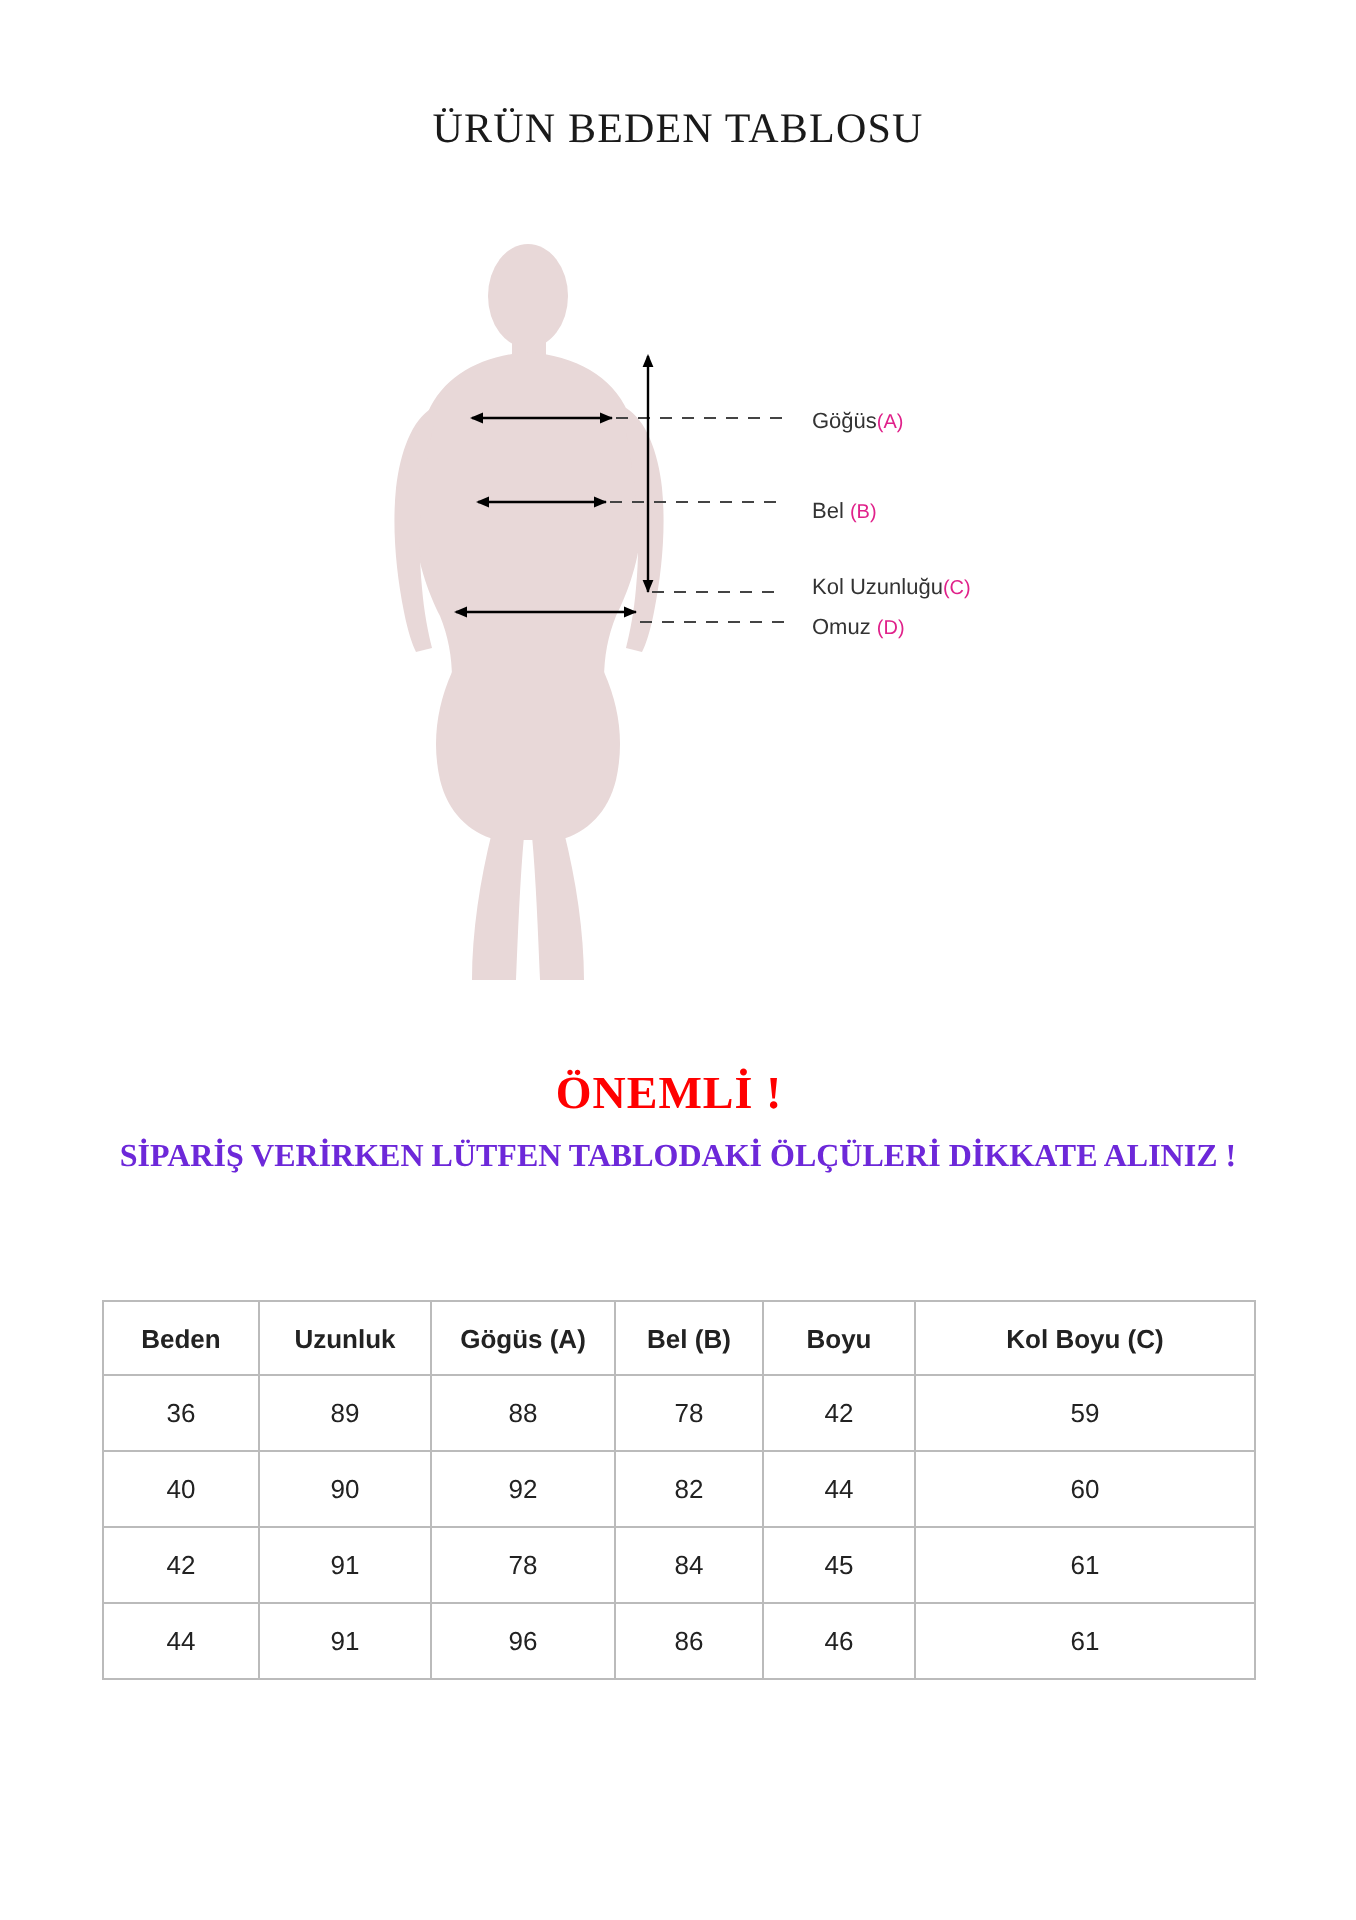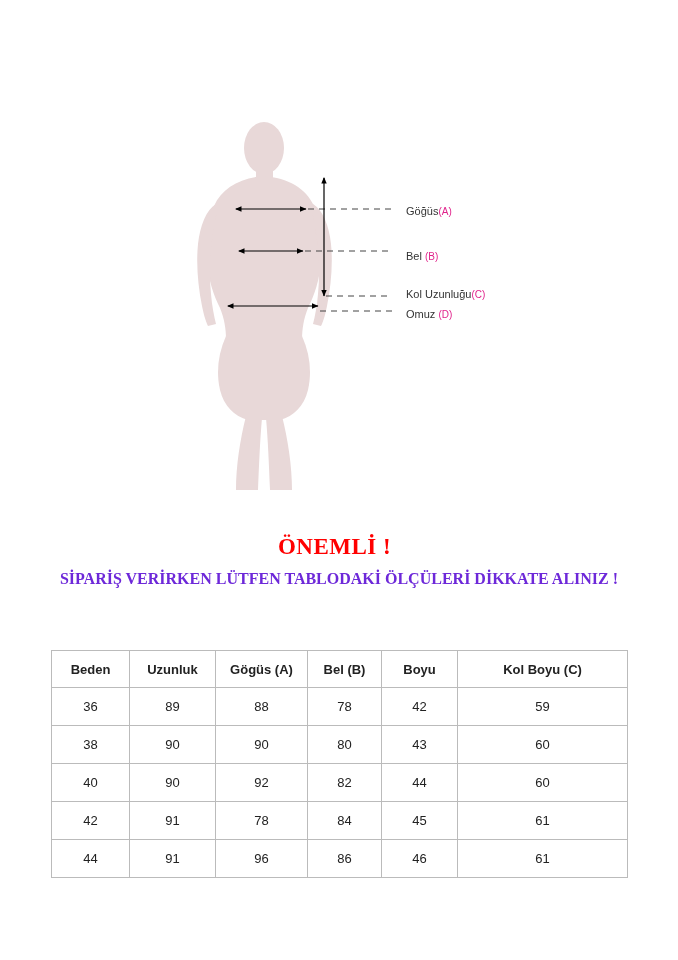--- a/index.html
+++ b/index.html
@@ -120,20 +120,21 @@
   .size-table col.c2 { width: 92px; }
   .size-table col.c3 { width: 74px; }
   .size-table col.c4 { width: 76px; }
   .size-table col.c5 { width: 170px; }
 </style>
 </head>
 <body>
 
 <div class="page">
 
+  <div class="title">ÜRÜN BEDEN TABLOSU</div>
 
   <div class="figure-area">
 
     <svg class="figure-svg" width="678" height="400" viewBox="0 0 678 400">
 
       <g fill="#e8d8d8">
 
         <ellipse cx="264" cy="38" rx="20" ry="26"></ellipse>
 
         <rect x="256" y="58" width="17" height="14"></rect>
@@ -256,28 +257,20 @@
     <tbody>
       <tr>
         <td>36</td>
         <td>89</td>
         <td>88</td>
         <td>78</td>
         <td>42</td>
         <td>59</td>
       </tr>
       <tr>
-        <td>38</td>
-        <td>90</td>
-        <td>90</td>
-        <td>80</td>
-        <td>43</td>
-        <td>60</td>
-      </tr>
-      <tr>
         <td>40</td>
         <td>90</td>
         <td>92</td>
         <td>82</td>
         <td>44</td>
         <td>60</td>
       </tr>
       <tr>
         <td>42</td>
         <td>91</td>

